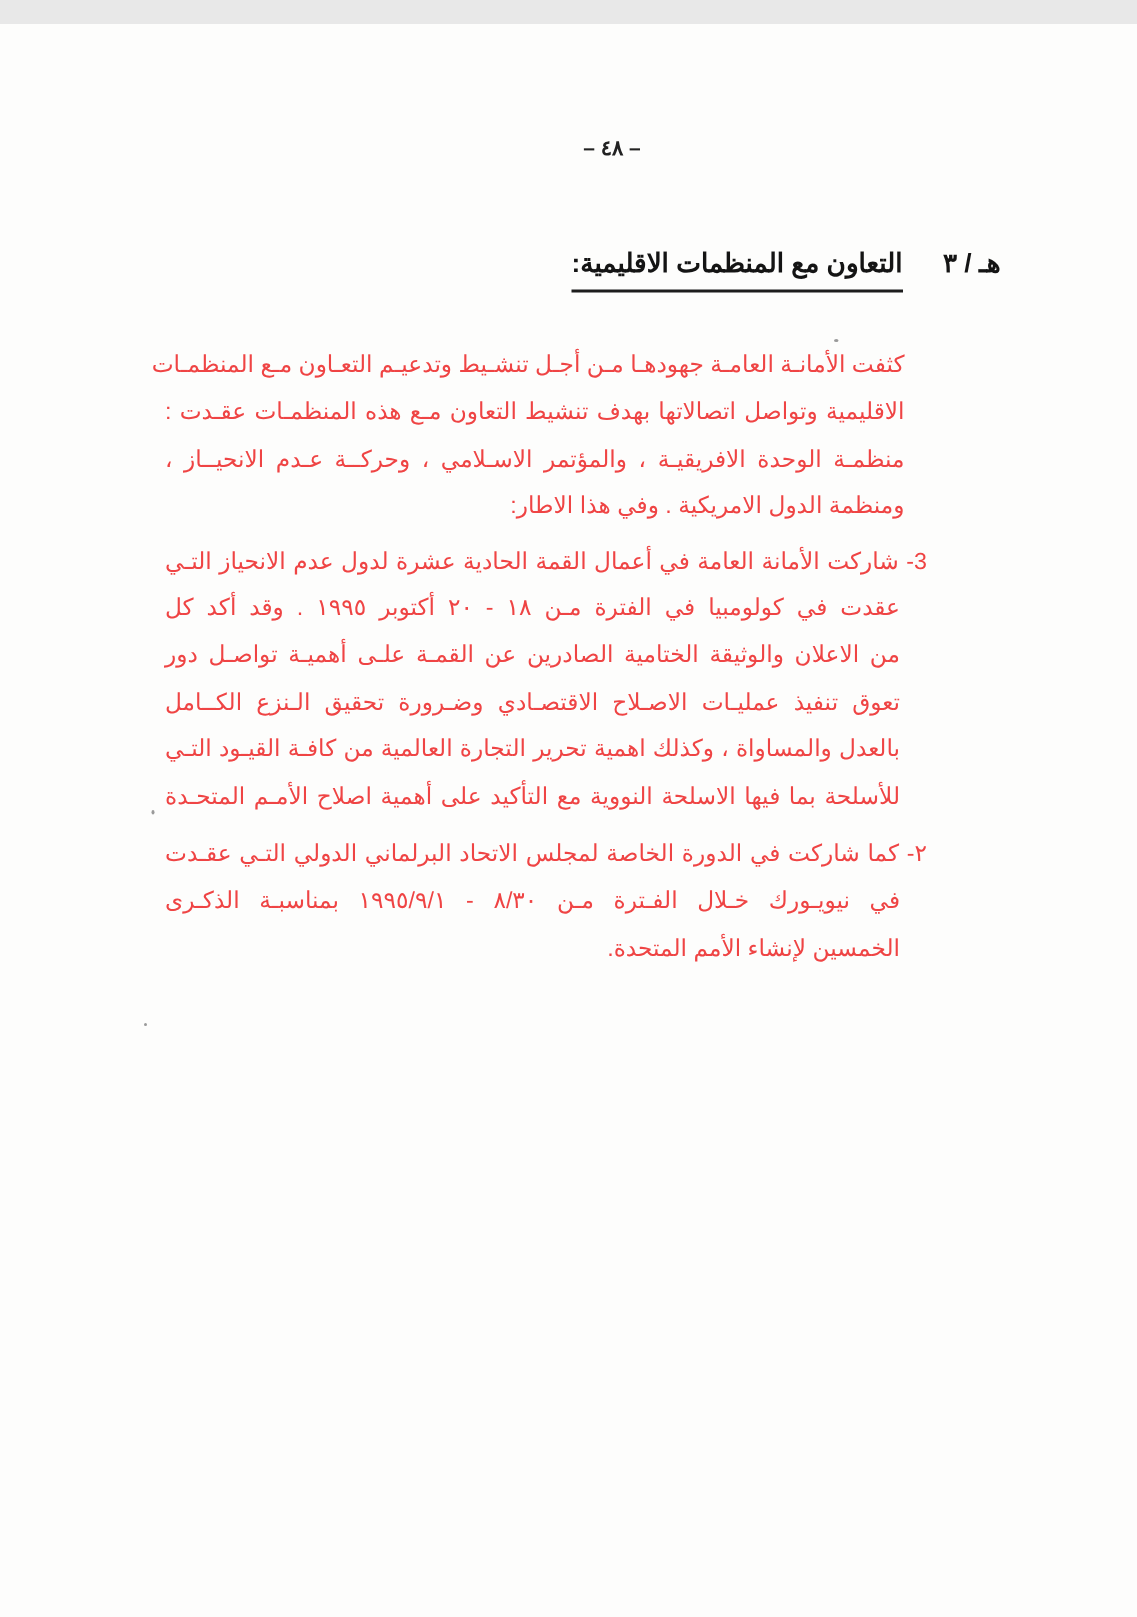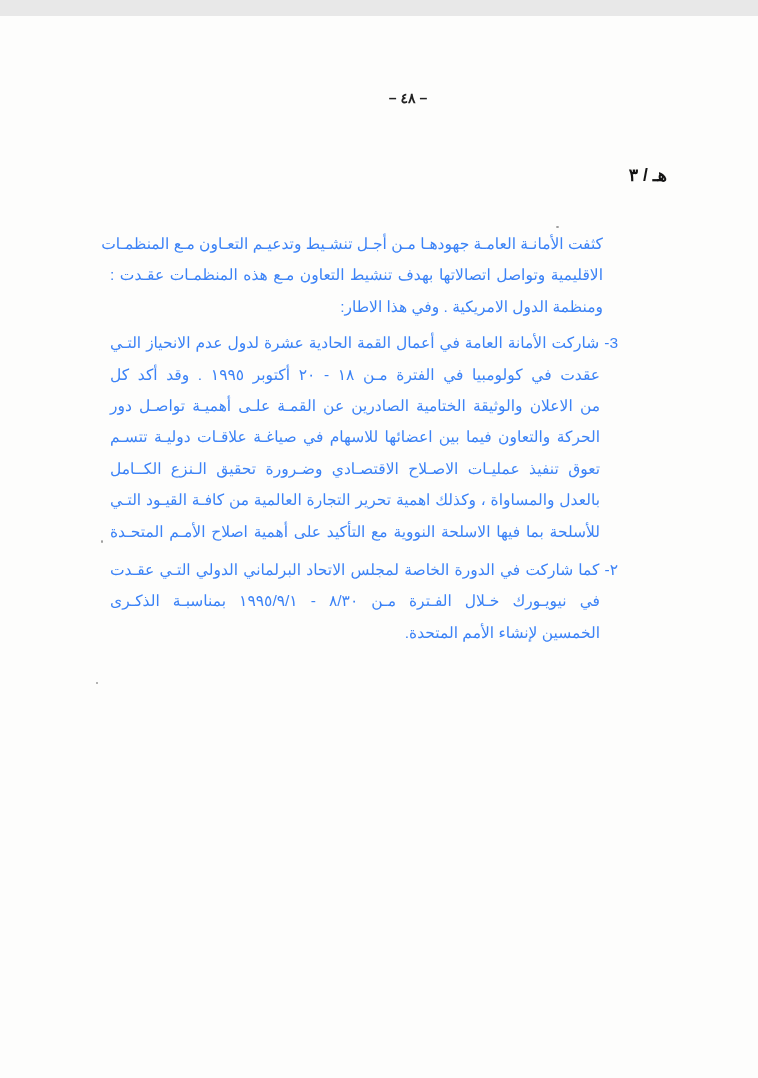--- a/index.html
+++ b/index.html
@@ -50,21 +50,21 @@
   }
   
   .body-text {
     position: absolute;
     top: 212px;
     right: 140px;
     width: 508px;
     direction: rtl;
     font-size: 15.5px;
     line-height: 31.4px;
-    color: #3b82f6;
+    color: #ef4444;
   }
   .line {
     text-align: justify;
     text-align-last: justify;
     white-space: nowrap; 
   }
   .line.short {
     text-align: right;
     text-align-last: right;
   }
@@ -92,35 +92,36 @@
 </style>
 </head>
 <body>
 
 <div class="page">
 
   <div class="page-number">– ٤٨ –</div>
 
   <div class="heading">
     <span class="prefix">هـ / ٣</span>
+    <span class="title">التعاون مع المنظمات الاقليمية:</span>
   </div>
 
   <div class="body-text">
 
     <div class="intro">
       <div class="line">كثفت الأمانـة العامـة جهودهـا مـن أجـل تنشـيط وتدعيـم التعـاون مـع المنظمـات</div>
       <div class="line">الاقليمية وتواصل اتصالاتها بهدف تنشيط التعاون مـع هذه المنظمـات عقـدت :</div>
+      <div class="line">منظمـة الوحدة الافريقيـة ، والمؤتمر الاسـلامي ، وحركــة عـدم الانحيــاز ،</div>
       <div class="line short">ومنظمة الدول الامريكية . وفي هذا الاطار:</div>
     </div>
 
     <div class="list-item item-1">
       <div class="line first">3- شاركت الأمانة العامة في أعمال القمة الحادية عشرة لدول عدم الانحياز التـي</div>
       <div class="line">عقدت في كولومبيا في الفترة مـن ١٨ - ٢٠ أكتوبر ١٩٩٥ . وقد أكد كل</div>
       <div class="line">من الاعلان والوثيقة الختامية الصادرين عن القمـة علـى أهميـة تواصـل دور</div>
-      <div class="line">الحركة والتعاون فيما بين اعضائها للاسهام في صياغـة علاقـات دوليـة تتسـم</div>
       <div class="line">تعوق تنفيذ عمليـات الاصـلاح الاقتصـادي وضـرورة تحقيق الـنزع الكــامل</div>
       <div class="line">بالعدل والمساواة ، وكذلك اهمية تحرير التجارة العالمية من كافـة القيـود التـي</div>
       <div class="line">للأسلحة بما فيها الاسلحة النووية مع التأكيد على أهمية اصلاح الأمـم المتحـدة</div>
     </div>
 
     <div class="list-item item-2">
       <div class="line first">٢- كما شاركت في الدورة الخاصة لمجلس الاتحاد البرلماني الدولي التـي عقـدت</div>
       <div class="line">في نيويـورك خـلال الفـترة مـن ٨/٣٠ - ١٩٩٥/٩/١ بمناسبـة الذكـرى</div>
       <div class="line short">الخمسين لإنشاء الأمم المتحدة.</div>
     </div>

